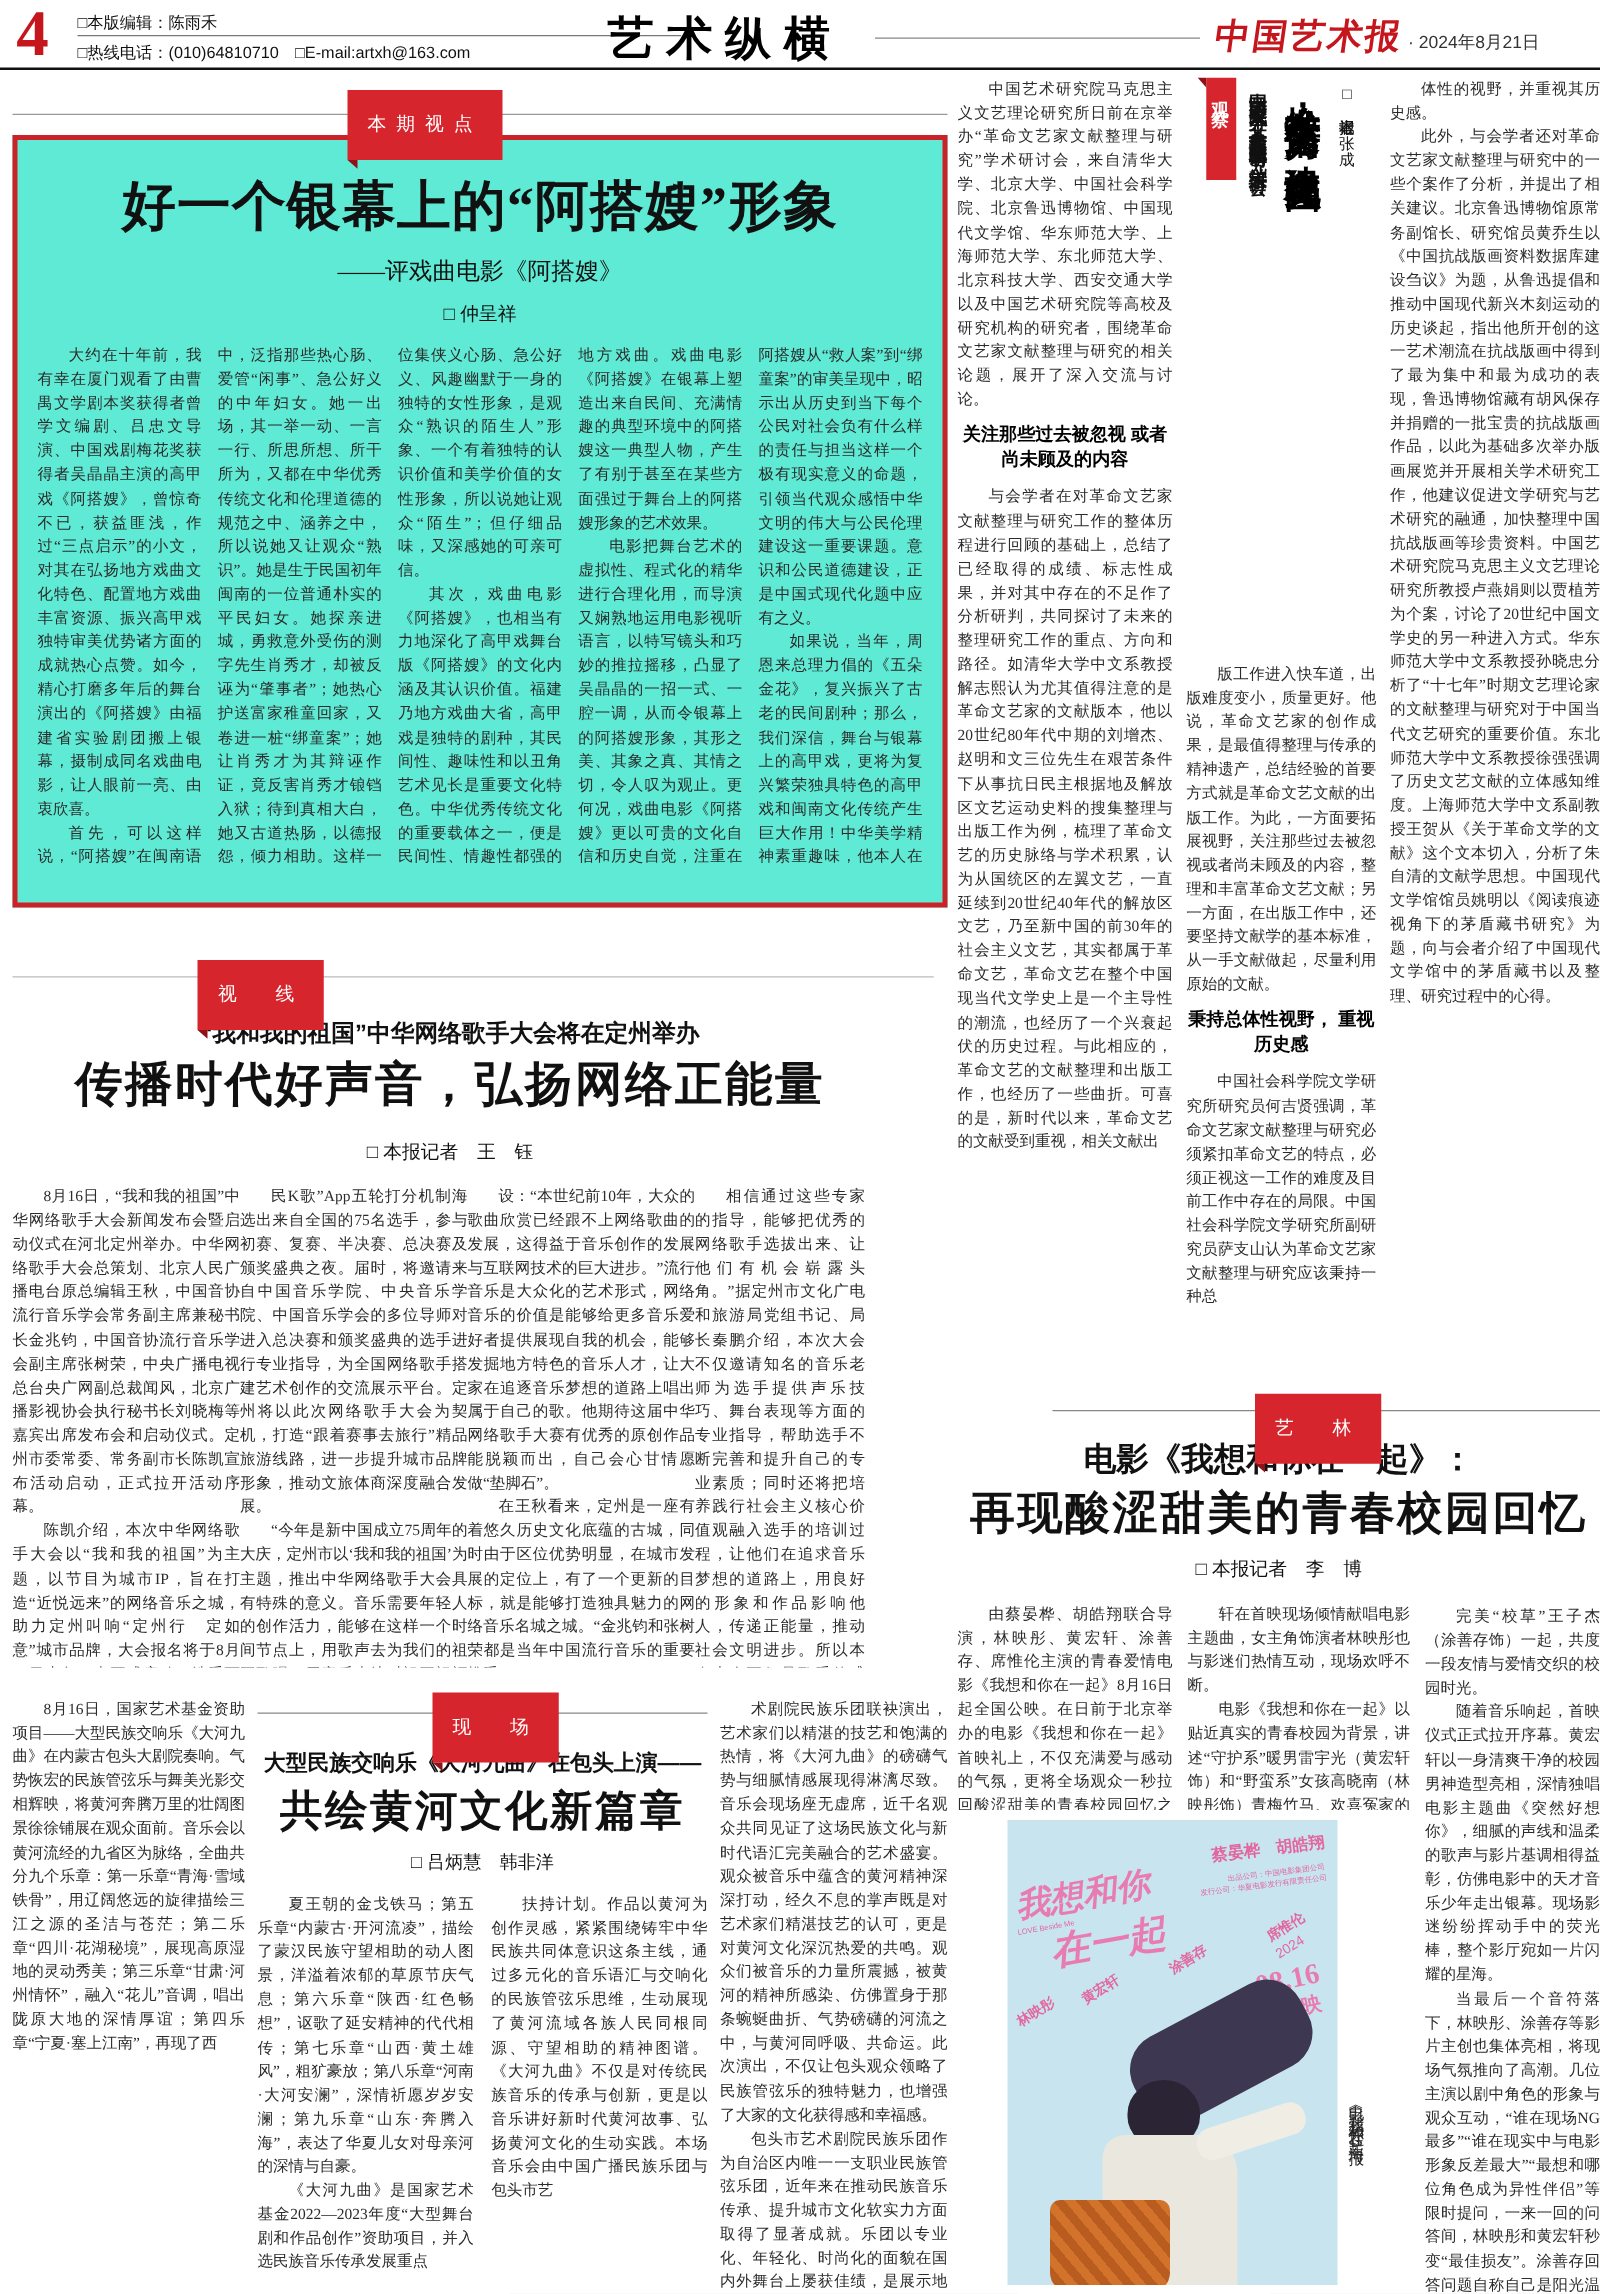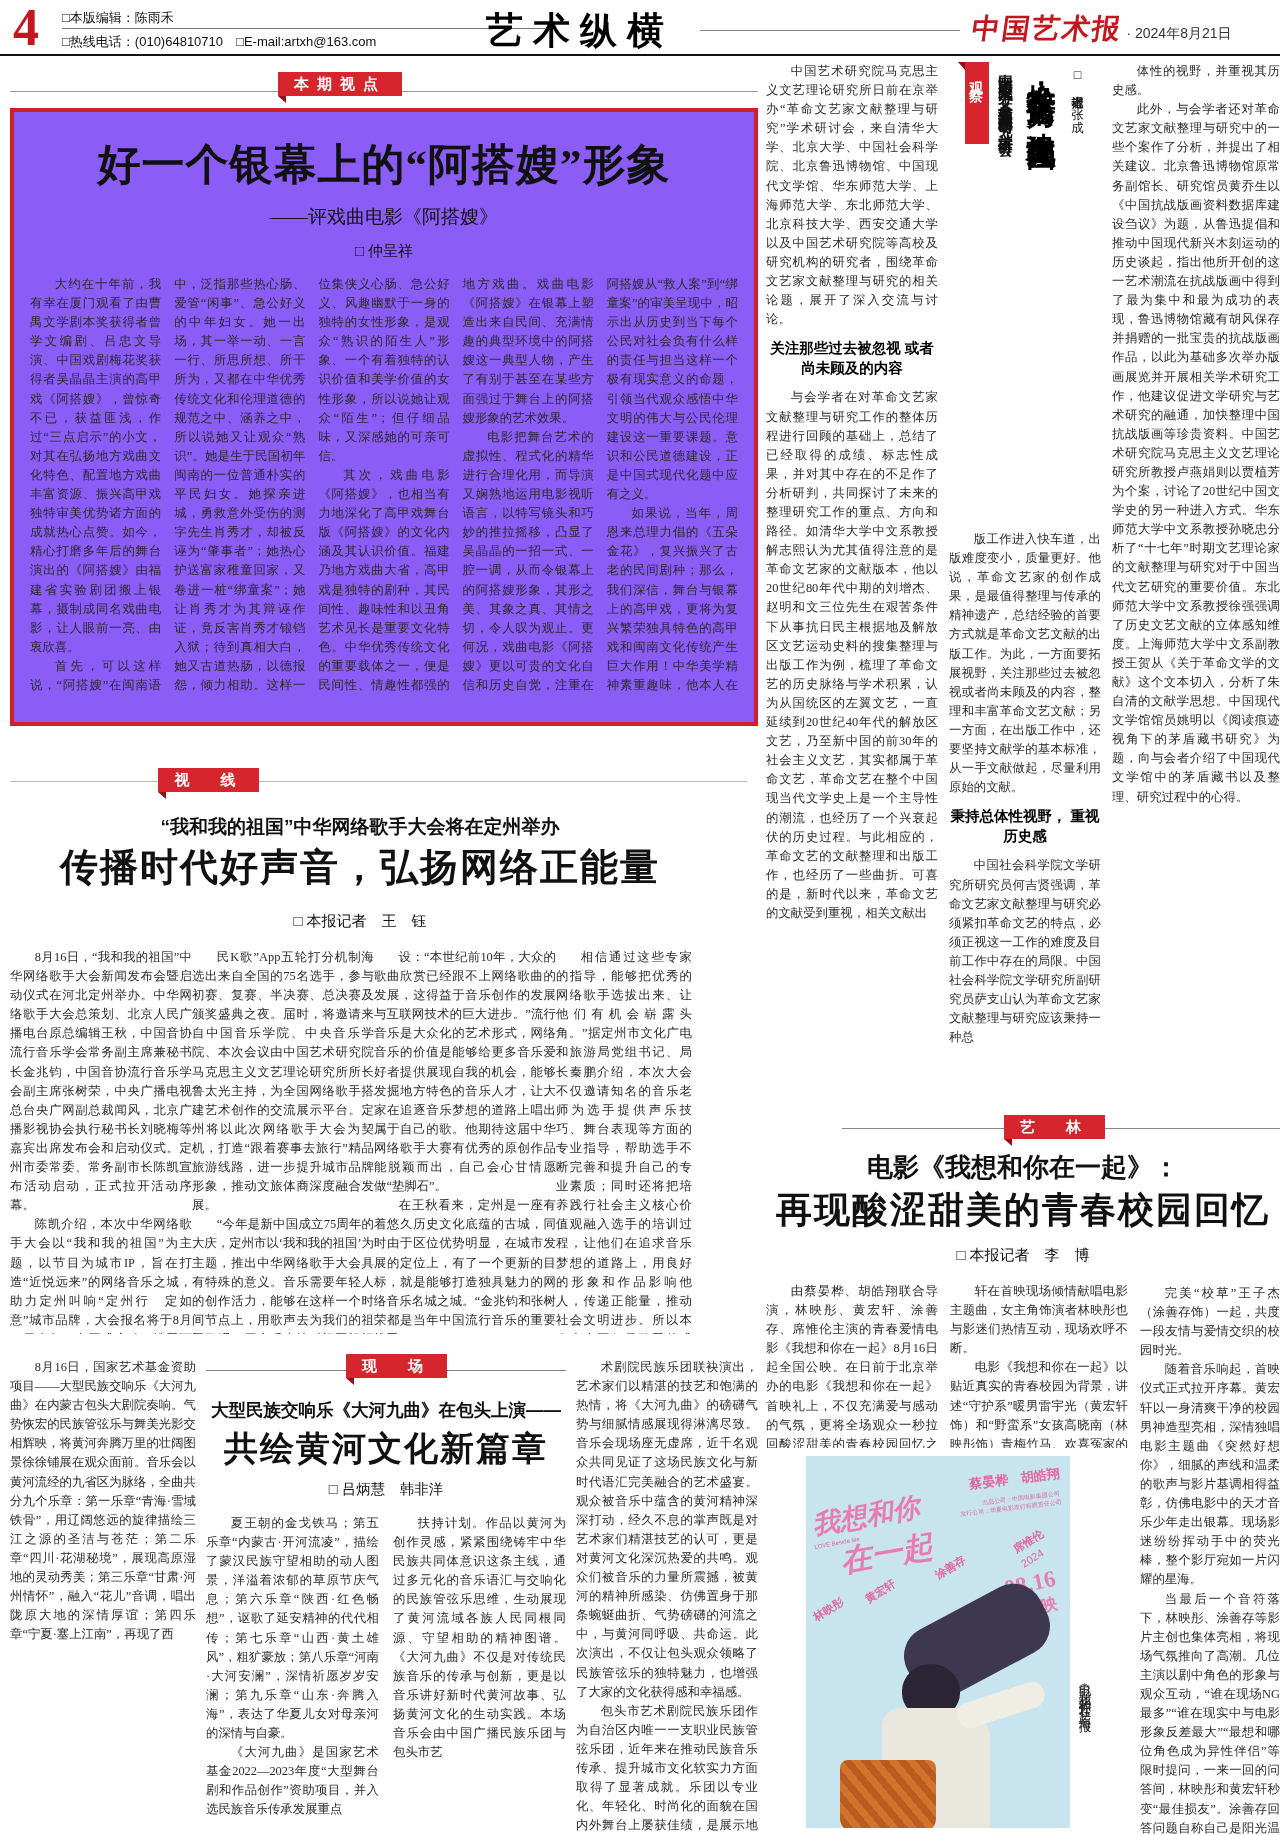--- a/index.html
+++ b/index.html
@@ -8,34 +8,34 @@
   .abs{position:absolute;}
   .rule{background:#aaa;height:1px;}
   .serif{font-family:"Liberation Serif","DejaVu Serif",serif;}
   
   .pageno{font-family:"Liberation Serif",serif;font-size:52px;font-weight:bold;color:#c5161d;line-height:1;}
   .meta{font-size:13px;color:#111;}
   .section-title{font-family:"Liberation Serif",serif;font-size:37px;font-weight:900;letter-spacing:10px;color:#000;}
   .paper-logo{font-family:"Liberation Serif",serif;font-size:28px;font-weight:900;color:#c5161d;transform:skewX(-8deg);display:inline-block;letter-spacing:2px;}
   .paper-date{font-size:14px;color:#333;}
   
-  .tag{display:inline-block;background:#d6252c;color:#fff;font-weight:bold;font-size:15px;
-       padding:3px 16px;letter-spacing:8px;position:relative;line-height:1.2;}
+  .tag{display:inline-block;background:#d6252c;color:#fff;font-weight:normal;font-size:15px;
+       padding:19px 16px;letter-spacing:8px;position:relative;line-height:1.2;}
   .tag:after{content:"";position:absolute;left:0;bottom:-7px;border-top:7px solid #8e1216;border-left:8px solid transparent;}
   .vtag{background:#d6252c;color:#fff;font-weight:bold;font-size:14px;writing-mode:vertical-rl;
         letter-spacing:6px;padding:8px 3px;position:relative;}
   .vtag:after{content:"";position:absolute;left:-7px;top:0;border-right:7px solid #8e1216;border-bottom:8px solid transparent;}
   
   .col, .cols p, .col p{font-family:"Liberation Serif","DejaVu Serif",serif;}
   .col{font-size:12.4px;line-height:1.54;color:#2b2b2b;text-align:justify;overflow:hidden;}
   .col p{margin:0;text-indent:2em;}
   .subhead{font-family:"Liberation Sans",sans-serif;font-weight:bold;font-size:14.5px;text-align:center;
            text-indent:0;margin:10px 0;color:#000;line-height:1.35;}
   
-  #mainbox{border:4px solid #cc2227;background:#8b5cf6;}
+  #mainbox{border:4px solid #cc2227;background:#5eead4;}
   .main-title{font-family:"Liberation Serif",serif;font-size:43px;font-weight:900;text-align:center;color:#111;letter-spacing:1px;}
   .main-sub{font-family:"Liberation Serif",serif;font-size:19px;text-align:center;color:#111;}
   .main-byline{font-size:15px;text-align:center;color:#111;}
   .five-cols{column-count:5;column-gap:13px;}
   
   .vhead{display:flex;justify-content:center;gap:7px;height:462px;overflow:hidden;}
   .vsub{writing-mode:vertical-rl;font-size:14.5px;font-weight:bold;color:#111;letter-spacing:2px;}
   .vtitle{writing-mode:vertical-rl;font-family:"Liberation Serif",serif;font-size:29px;font-weight:900;color:#000;letter-spacing:2px;}
   .vreporter{writing-mode:vertical-rl;font-size:12.5px;color:#111;padding-top:6px;}
   
@@ -121,21 +121,21 @@
   <div class="abs tag" style="left:30px;top:768px;z-index:3;">视　线</div>
   <div class="abs kicker" style="left:10px;top:814px;width:700px;">“我和我的祖国”中华网络歌手大会将在定州举办</div>
   <div class="abs headline-lg" style="left:10px;top:842px;width:700px;">传播时代好声音，弘扬网络正能量</div>
   <div class="abs byline" style="left:10px;top:912px;width:700px;">□ 本报记者　王　钰</div>
   <div class="abs" style="left:10px;top:948px;width:746px;height:386px;display:flex;gap:0;">
     <div class="col" style="width:182px;height:386px;">
         <p>8月16日，“我和我的祖国”中华网络歌手大会新闻发布会暨启动仪式在河北定州举办。中华网络歌手大会总策划、北京人民广播电台原总编辑王秋，中国音协流行音乐学会常务副主席兼秘书长金兆钧，中国音协流行音乐学会副主席张树荣，中央广播电视总台央广网副总裁闻风，北京广播影视协会执行秘书长刘晓梅等嘉宾出席发布会和启动仪式。定州市委常委、常务副市长陈凯宣布活动启动，正式拉开活动序幕。</p>
         <p>陈凯介绍，本次中华网络歌手大会以“我和我的祖国”为主题，以节目为城市IP，旨在打造“近悦远来”的网络音乐之城，助力定州叫响“定州行　定如意”城市品牌，大会报名将于8月23日上午10点正式启动，选手可通过“全民K歌”App进行线上报名，成功入围者将在10月中下旬展开最后角逐，“通过搭建广阔参赛平台，展现歌手良好精神风貌，传播时代好声音，弘扬网络正能量”。</p>
       </div>
     <div class="col" style="width:182px;height:386px;">
-        <p>民K歌”App五轮打分机制海选出来自全国的75名选手，参与初赛、复赛、半决赛、总决赛及颁奖盛典之夜。届时，将邀请来自中国音乐学院、中央音乐学院、本次会议由中国艺术研究院马克思主义文艺理论研究所所长鲁太光主持，为全国网络歌手搭建艺术创作的交流展示平台。定州将以此次网络歌手大会为契机，打造“跟着赛事去旅行”精品旅游线路，进一步提升城市品牌形象，推动文旅体商深度融合发展。</p>
+        <p>民K歌”App五轮打分机制海选出来自全国的75名选手，参与初赛、复赛、半决赛、总决赛及颁奖盛典之夜。届时，将邀请来自中国音乐学院、中央音乐学院、中国音乐学会的多位导师对进入总决赛和颁奖盛典的选手进行专业指导，为全国网络歌手搭建艺术创作的交流展示平台。定州将以此次网络歌手大会为契机，打造“跟着赛事去旅行”精品旅游线路，进一步提升城市品牌形象，推动文旅体商深度融合发展。</p>
         <p>“今年是新中国成立75周年的大庆，定州市以‘我和我的祖国’为主题，推出中华网络歌手大会具有特殊的意义。音乐需要年轻人的创作活力，能够在这样一个时间节点上，用歌声去为我们的祖国歌唱、用音乐表达对祖国祝福的心声，是非常好的一种形式。”作为中国网络流行音乐的著名研究者，金兆钧当年培养了很多流行音乐歌手，回忆起自己从2000年开始创办音乐网站、打造歌手雪村“爆红”歌曲等往事，金兆钧感慨万千。他假</p>
       </div>
     <div class="col" style="width:182px;height:386px;">
         <p>设：“本世纪前10年，大众的歌曲欣赏已经跟不上网络歌曲的发展，这得益于音乐创作的发展与互联网技术的巨大进步。”流行音乐是大众化的艺术形式，网络音乐的价值是能够给更多音乐爱好者提供展现自我的机会，能够发掘地方特色的音乐人才，让大家在追逐音乐梦想的道路上唱出属于自己的歌。他期待这届中华网络歌手大赛有优秀的原创作品能脱颖而出，自己会心甘情愿做“垫脚石”。</p>
         <p>在王秋看来，定州是一座有着悠久历史文化底蕴的古城，同时由于区位优势明显，在城市发展的定位上，有了一个更新的目标，就是能够打造独具魅力的网络音乐名城之城。“金兆钧和张树荣都是当年中国流行音乐的重要推手，</p>
       </div>
     <div class="col" style="width:136px;height:386px;">
         <p>相信通过这些专家的指导，能够把优秀的网络歌手选拔出来、让他们有机会崭露头角。”据定州市文化广电和旅游局党组书记、局长秦鹏介绍，本次大会不仅邀请知名的音乐老师为选手提供声乐技巧、舞台表现等方面的专业指导，帮助选手不断完善和提升自己的专业素质；同时还将把培养践行社会主义核心价值观融入选手的培训过程，让他们在追求音乐梦想的道路上，用良好的形象和作品影响他人，传递正能量，推动社会文明进步。所以本次大会不仅是歌手的盛会，更是一个培养歌手良好品德和社会意识的平台。</p>
       </div>
   </div>

